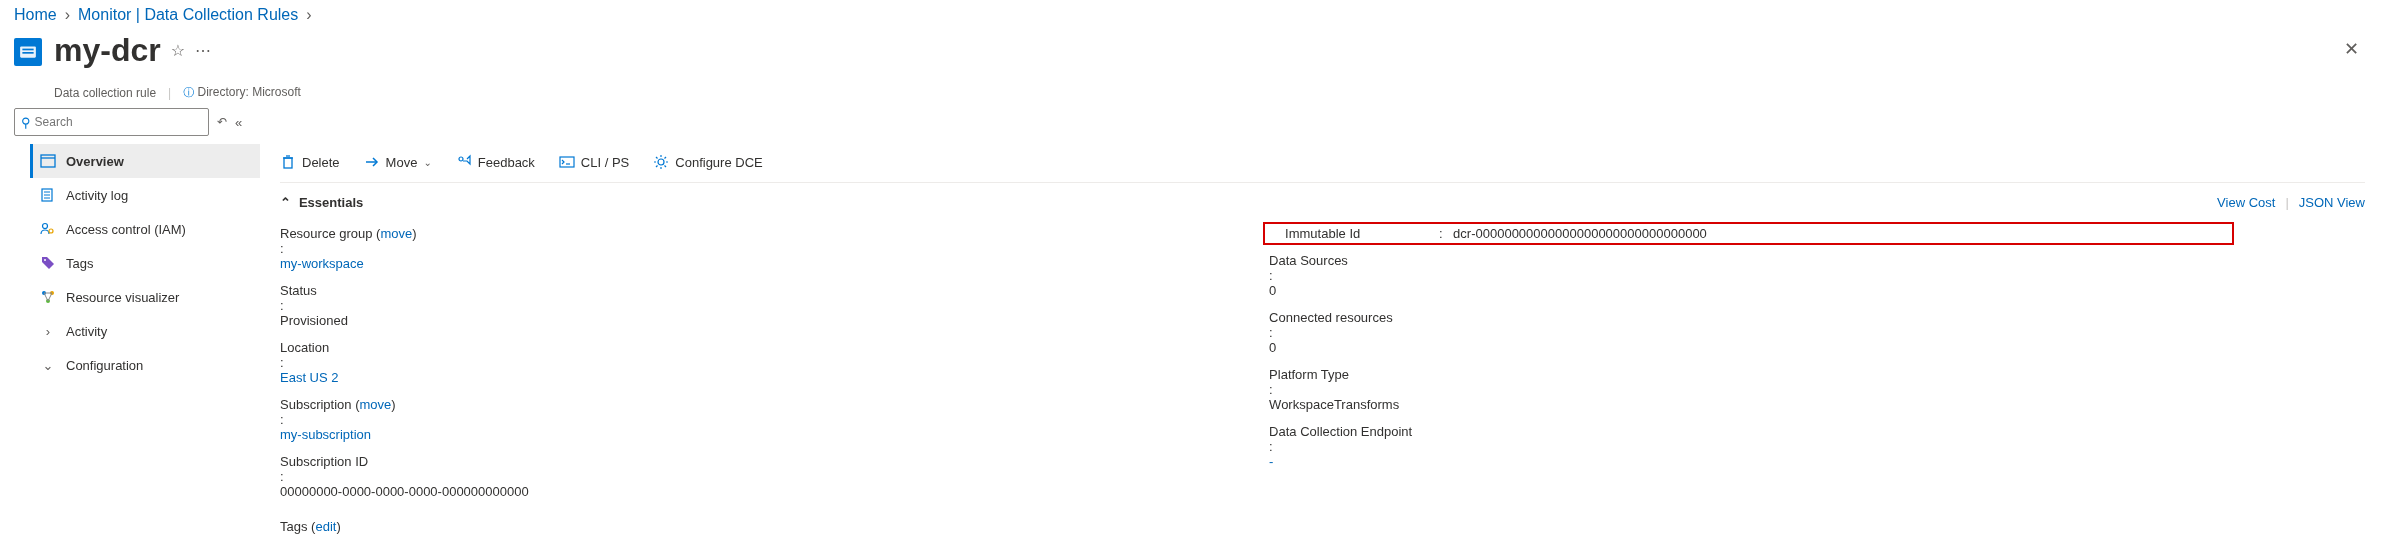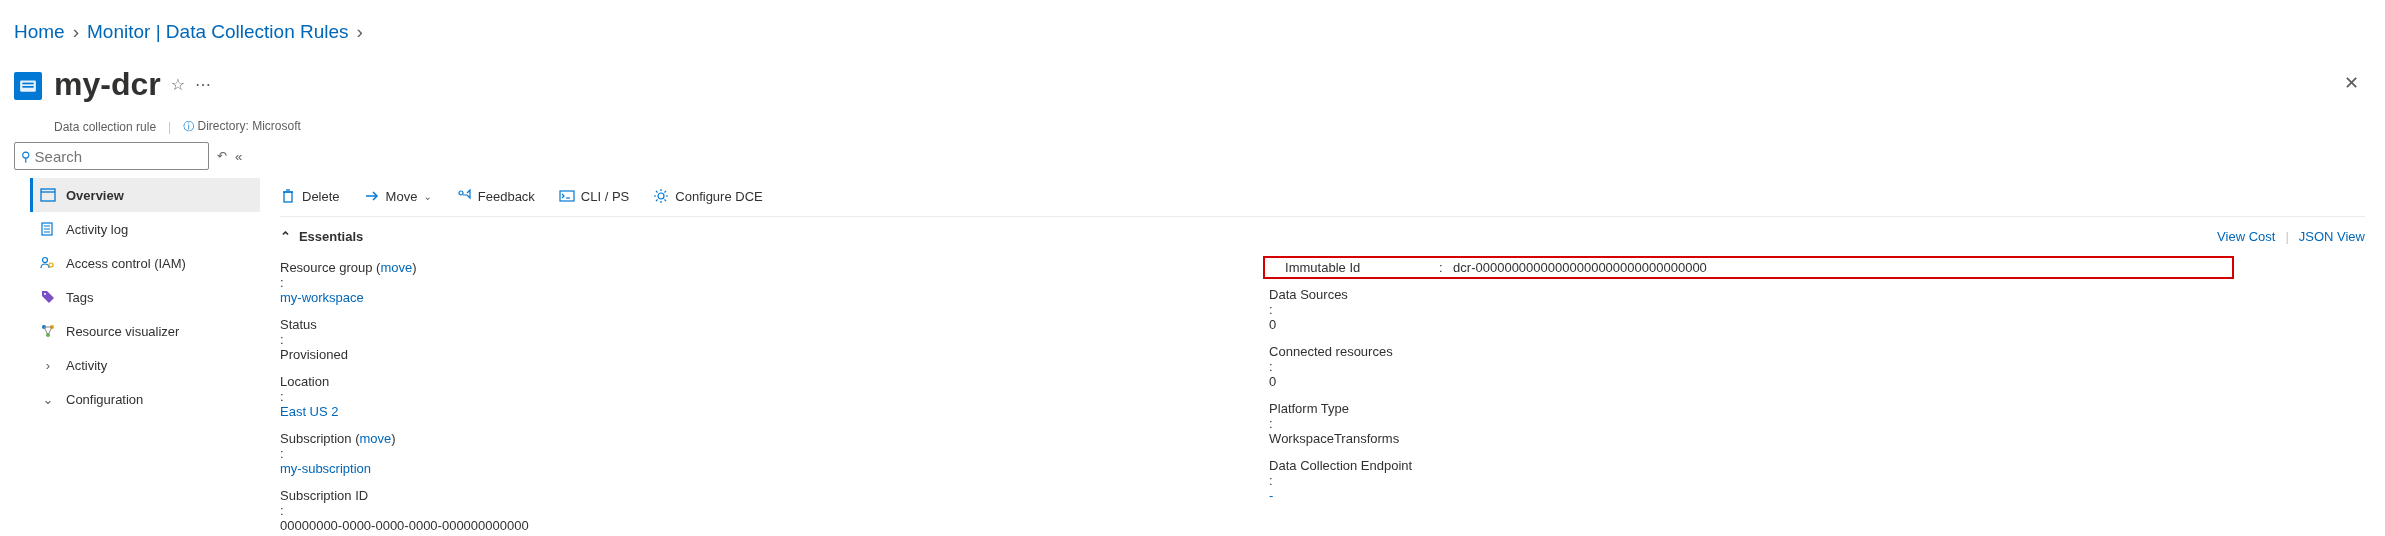--- a/index.html
+++ b/index.html
@@ -1,21 +1,21 @@
 <!DOCTYPE html>
 <html><head>
 <meta charset="utf-8">
 <style>
   * { box-sizing: border-box; margin: 0; padding: 0; }
   body { font-family: "Segoe UI", Arial, sans-serif; font-size: 13px; color: #323130; background: #fff; width: 2385px; }
   a.link { color: #0067b8; text-decoration: none; cursor: pointer; }
   .underline { text-decoration: underline; }
 
   
-  .breadcrumb { display: flex; align-items: center; gap: 8px; padding: 21px 14px; font-size: 19px; }
+  .breadcrumb { display: flex; align-items: center; gap: 8px; padding: 6px 14px; font-size: 16px; }
   .breadcrumb a { color: #0067b8; text-decoration: none; }
   .crumb-sep { color: #605e5c; }
 
   
   .header { display: flex; align-items: flex-start; padding: 2px 14px 8px 14px; }
   .res-icon { width: 28px; height: 28px; background: #0078d4; border-radius: 2px; margin-top: 6px; display:flex; align-items:center; justify-content:center; }
   .res-icon svg { width: 18px; height: 18px; }
   .header-text { margin-left: 12px; flex: 1; }
   .title-row { display: flex; align-items: center; gap: 10px; }
   .title { font-size: 32px; font-weight: 600; }
@@ -23,21 +23,21 @@
   .more { color: #605e5c; font-size: 16px; cursor: pointer; }
   .sub-row { display: flex; align-items: center; gap: 12px; color: #605e5c; font-size: 12px; margin-top: 16px; }
   .info-icon { color: #0078d4; font-size: 11px; }
   .close-x { color: #605e5c; font-size: 18px; cursor: pointer; padding: 6px 12px; margin-left:auto; }
 
   
   .content { display: flex; }
   .sidebar { width: 260px; padding: 0 0 0 10px; }
   .search-row { display:flex; align-items:center; gap:8px; padding: 0 4px 8px 4px;}
   .search-box { flex:0 0 195px; display:flex; align-items:center; border: 1px solid #8a8886; border-radius:2px; height:28px; padding:0 6px; }
-  .search-box input { border:none; outline:none; font-size:15px; width:100%; background:transparent; }
+  .search-box input { border:none; outline:none; font-size:12px; width:100%; background:transparent; }
   .search-icon-s { color:#0078d4; margin-right:4px; font-size:13px; }
   .expand-icon, .collapse-icon { color:#605e5c; font-size:12px; cursor:pointer; }
   .collapse-icon { font-size: 13px; }
 
   .nav-item { display:flex; align-items:center; gap:10px; height:34px; padding:0 10px; cursor:pointer; position:relative;margin-left:20px; }
   .nav-item .icon-box { width:16px; height:16px; display:flex; align-items:center; justify-content:center; color:#0078d4; }
   .nav-item.selected { background:#ededed; font-weight:600; }
   .nav-item.selected::before { content:""; position:absolute; left:0; top:0; bottom:0; width:3px; background:#0078d4; }
 
   

